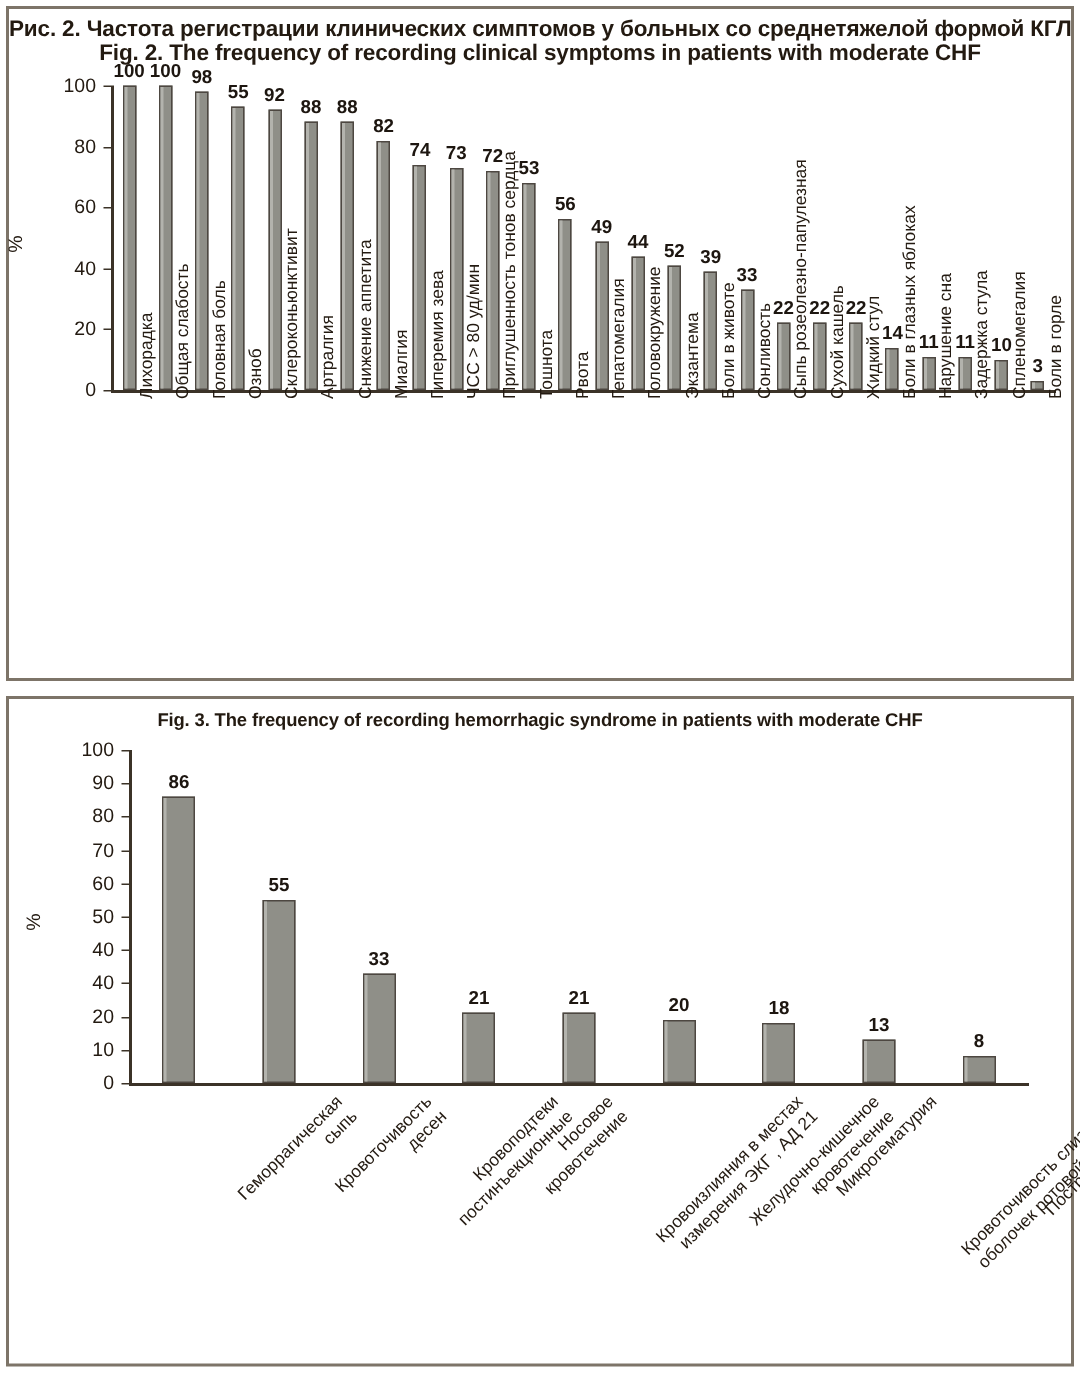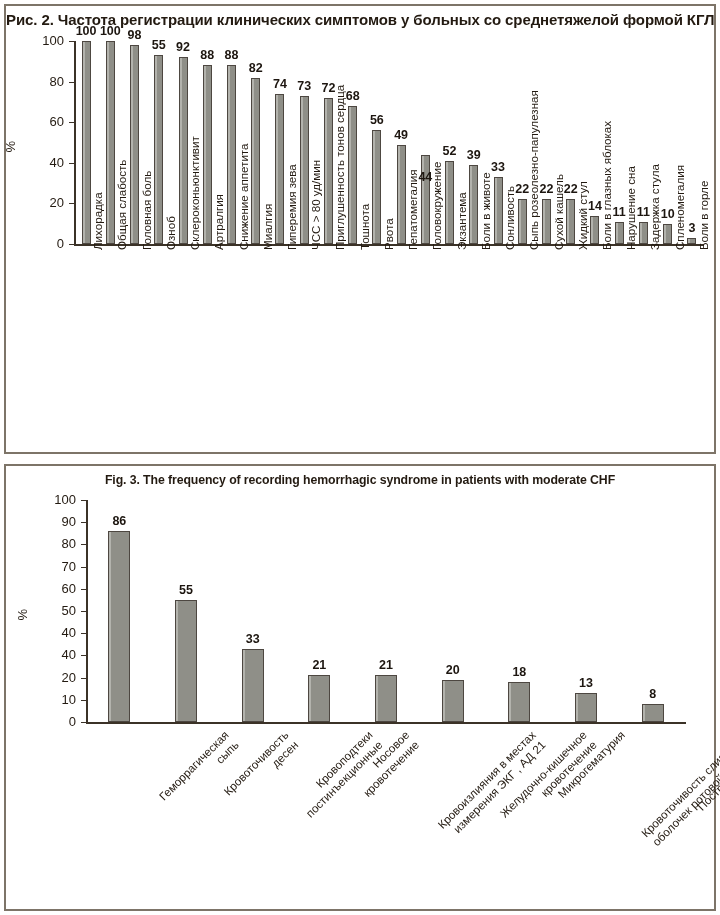--- a/index.html
+++ b/index.html
@@ -107,20 +107,21 @@
     line-height: 14px;
   }
   .dlabel span { display: block; }
 </style>
 </head>
 <body>
 
 <div class="figure-frame" id="figure-2">
   <div class="titles">
     <div class="title-line">Рис. 2. Частота регистрации  клинических симптомов у больных со среднетяжелой формой КГЛ</div>
+    <div class="title-line">Fig. 2. The frequency of recording clinical symptoms in patients with moderate CHF</div>
   </div>
   <div class="plot" id="plot-2">
       <div class="axis-y-line" style="left: 68px; top: 13px; height: 203px;"></div>
       <div class="axis-x-line" style="left: 68px; top: 216px; width: 630px;"></div>
       <div class="ytick" style="left: 22px; top: 208px; width: 36px;">0</div>
       <div class="ytick-mark" style="left: 63px; top: 216px; width: 5px;"></div>
       <div class="ytick" style="left: 22px; top: 167.4px; width: 36px;">20</div>
       <div class="ytick-mark" style="left: 63px; top: 175.4px; width: 5px;"></div>
       <div class="ytick" style="left: 22px; top: 126.8px; width: 36px;">40</div>
       <div class="ytick-mark" style="left: 63px; top: 134.8px; width: 5px;"></div>
@@ -158,30 +159,30 @@
       <div class="bar" style="left: 269.462px; top: 65.78px; width: 9px; height: 150.22px;"></div>
       <div class="bar-value" style="left: 251.962px; top: 48.78px; width: 44px;">74</div>
       <div class="vlabel" style="left: 278.962px; top: 222px;">Гиперемия зева</div>
       <div class="bar" style="left: 293.692px; top: 67.81px; width: 9px; height: 148.19px;"></div>
       <div class="bar-value" style="left: 276.192px; top: 50.81px; width: 44px;">73</div>
       <div class="vlabel" style="left: 303.192px; top: 222px;">ЧСС &gt; 80 уд/мин</div>
       <div class="bar" style="left: 317.923px; top: 69.84px; width: 9px; height: 146.16px;"></div>
       <div class="bar-value" style="left: 300.423px; top: 52.84px; width: 44px;">72</div>
       <div class="vlabel" style="left: 327.423px; top: 222px;">Приглушенность тонов сердца</div>
       <div class="bar" style="left: 342.154px; top: 77.96px; width: 9px; height: 138.04px;"></div>
-      <div class="bar-value" style="left: 324.654px; top: 60.96px; width: 44px;">68</div>
+      <div class="bar-value" style="left: 324.654px; top: 60.96px; width: 44px;">53</div>
       <div class="vlabel" style="left: 351.654px; top: 222px;">Тошнота</div>
       <div class="bar" style="left: 366.385px; top: 102.32px; width: 9px; height: 113.68px;"></div>
       <div class="bar-value" style="left: 348.885px; top: 85.32px; width: 44px;">56</div>
       <div class="vlabel" style="left: 375.885px; top: 222px;">Рвота</div>
       <div class="bar" style="left: 390.615px; top: 116.53px; width: 9px; height: 99.47px;"></div>
       <div class="bar-value" style="left: 373.115px; top: 99.53px; width: 44px;">49</div>
       <div class="vlabel" style="left: 400.115px; top: 222px;">Гепатомегалия</div>
       <div class="bar" style="left: 414.846px; top: 126.68px; width: 9px; height: 89.32px;"></div>
-      <div class="bar-value" style="left: 397.346px; top: 109.68px; width: 44px; margin-top: 32px;">44</div>
+      <div class="bar-value" style="left: 397.346px; top: 109.68px; width: 44px;">44</div>
       <div class="vlabel" style="left: 424.346px; top: 222px;">Головокружение</div>
       <div class="bar" style="left: 439.077px; top: 132.77px; width: 9px; height: 83.23px;"></div>
       <div class="bar-value" style="left: 421.577px; top: 115.77px; width: 44px;">52</div>
       <div class="vlabel" style="left: 448.577px; top: 222px;">Экзантема</div>
       <div class="bar" style="left: 463.308px; top: 136.83px; width: 9px; height: 79.17px;"></div>
       <div class="bar-value" style="left: 445.808px; top: 119.83px; width: 44px;">39</div>
       <div class="vlabel" style="left: 472.808px; top: 222px;">Боли в животе</div>
       <div class="bar" style="left: 487.538px; top: 149.01px; width: 9px; height: 66.99px;"></div>
       <div class="bar-value" style="left: 470.038px; top: 132.01px; width: 44px;">33</div>
       <div class="vlabel" style="left: 497.038px; top: 222px;">Сонливость</div>

